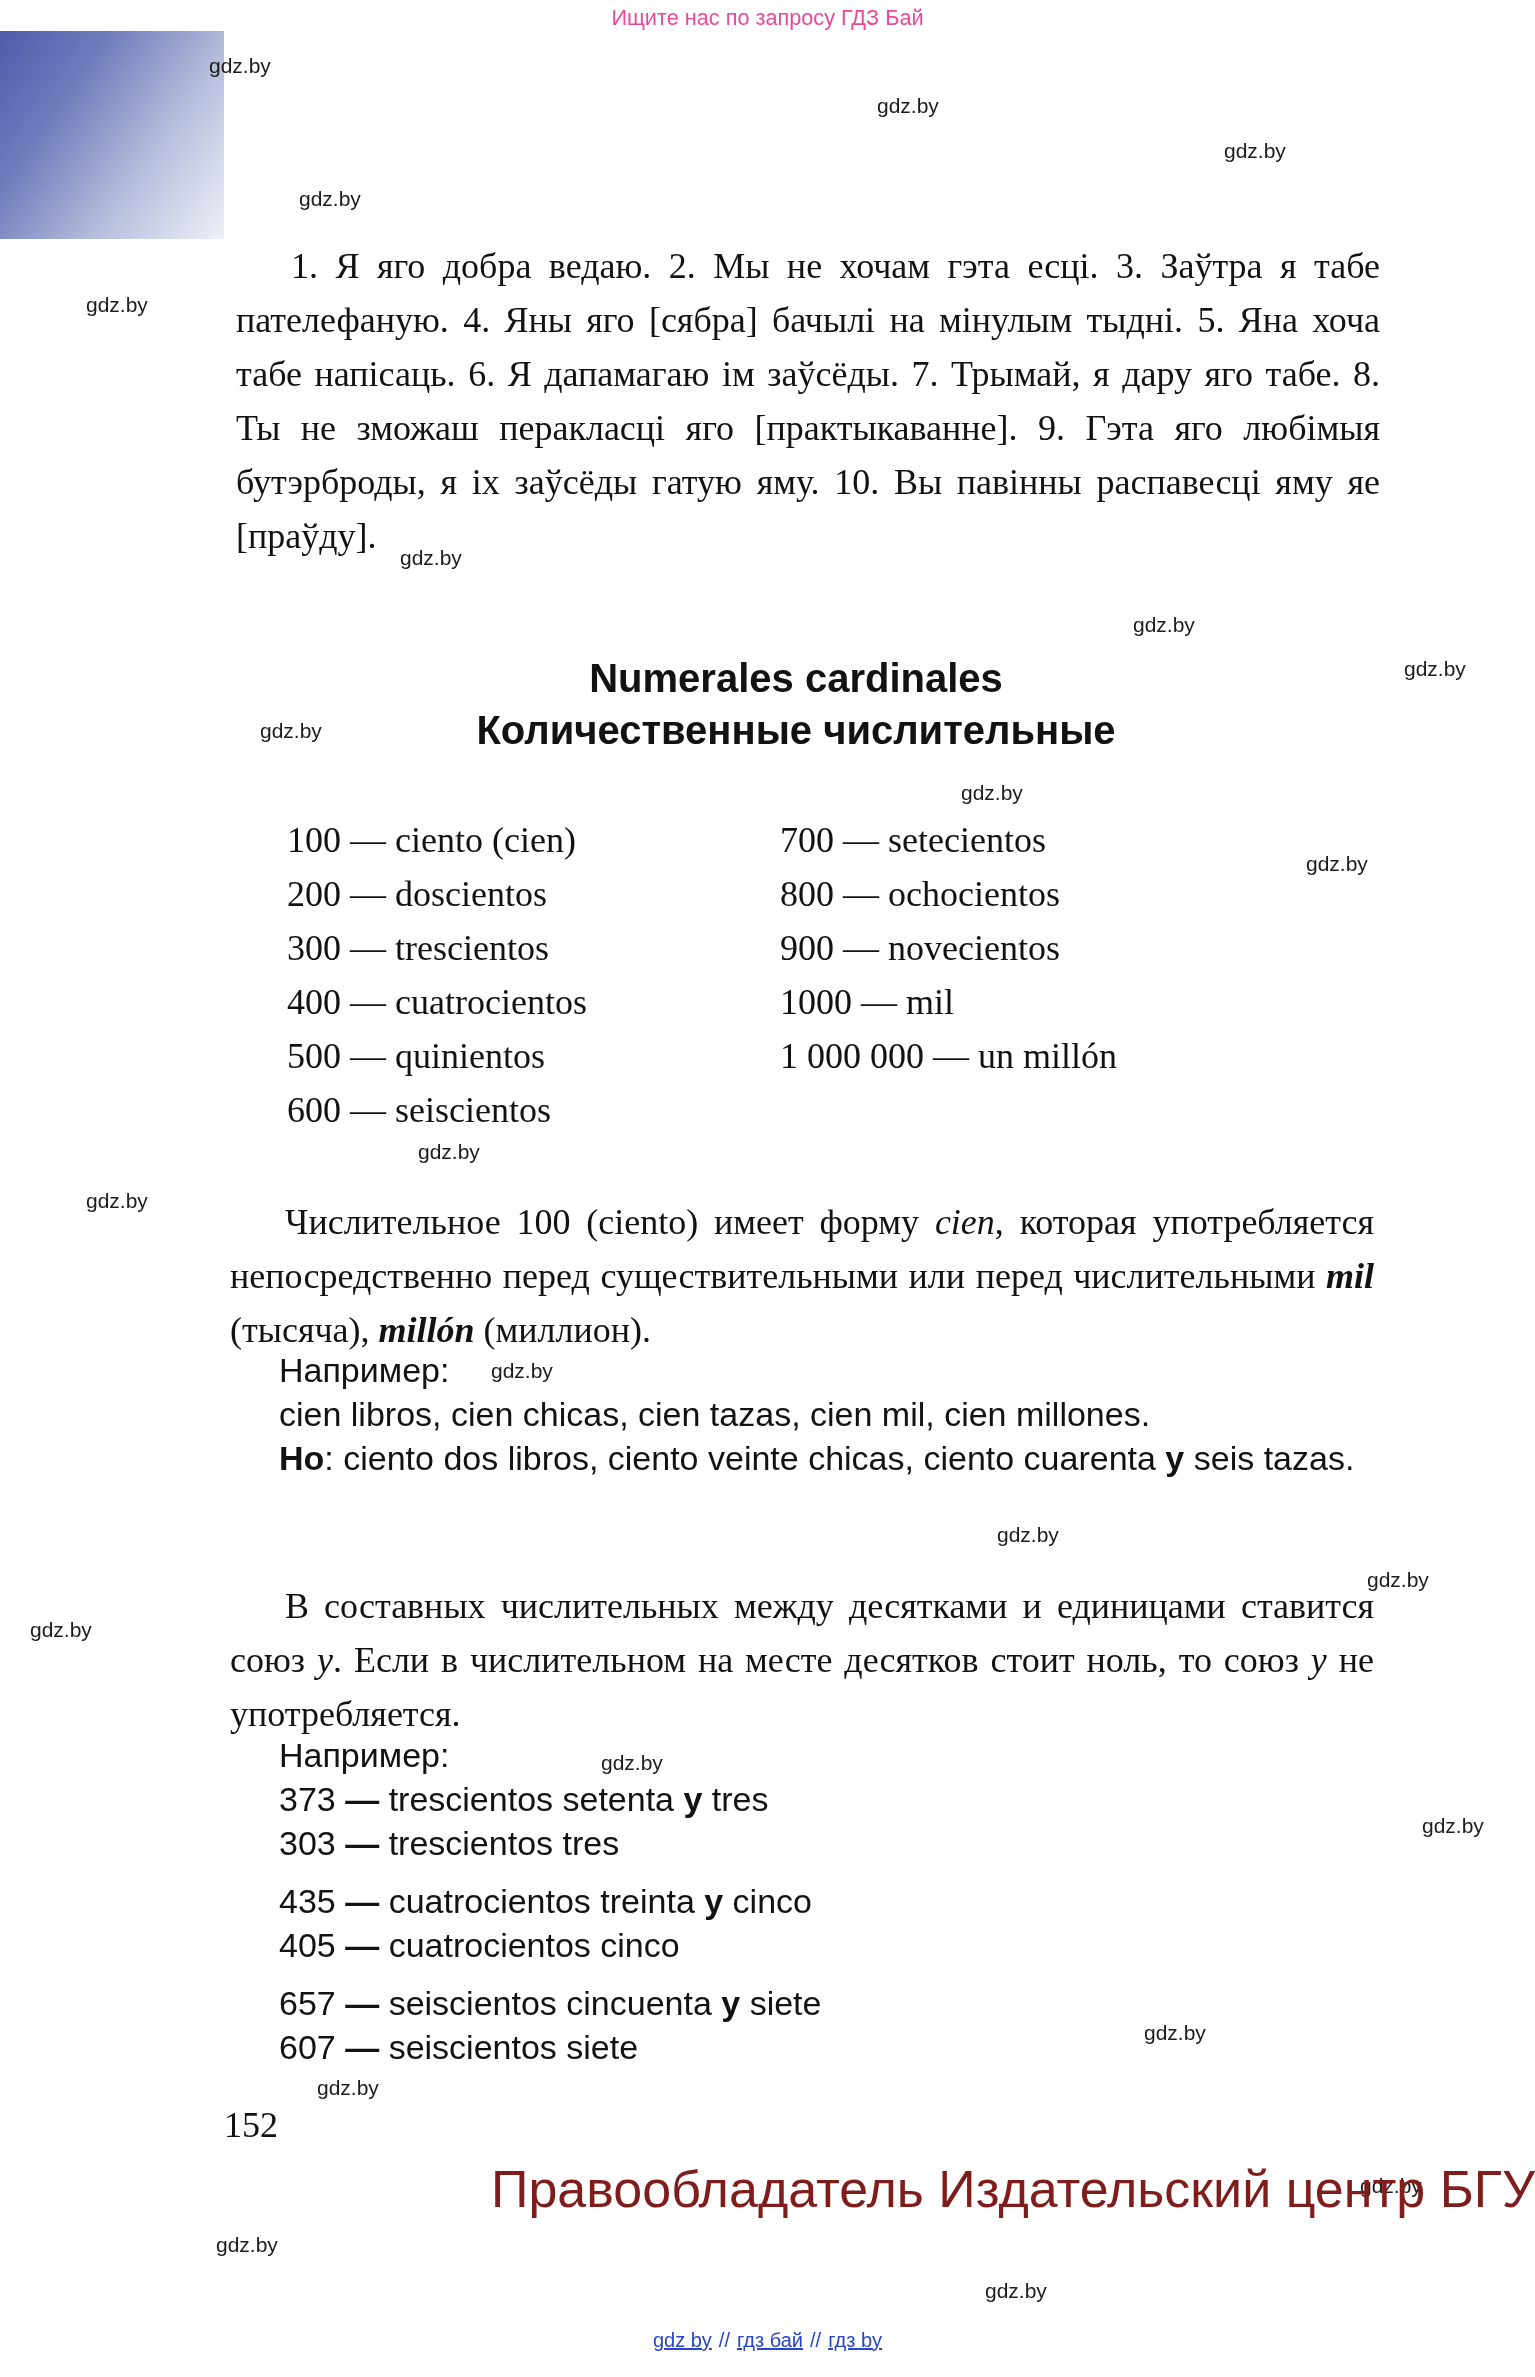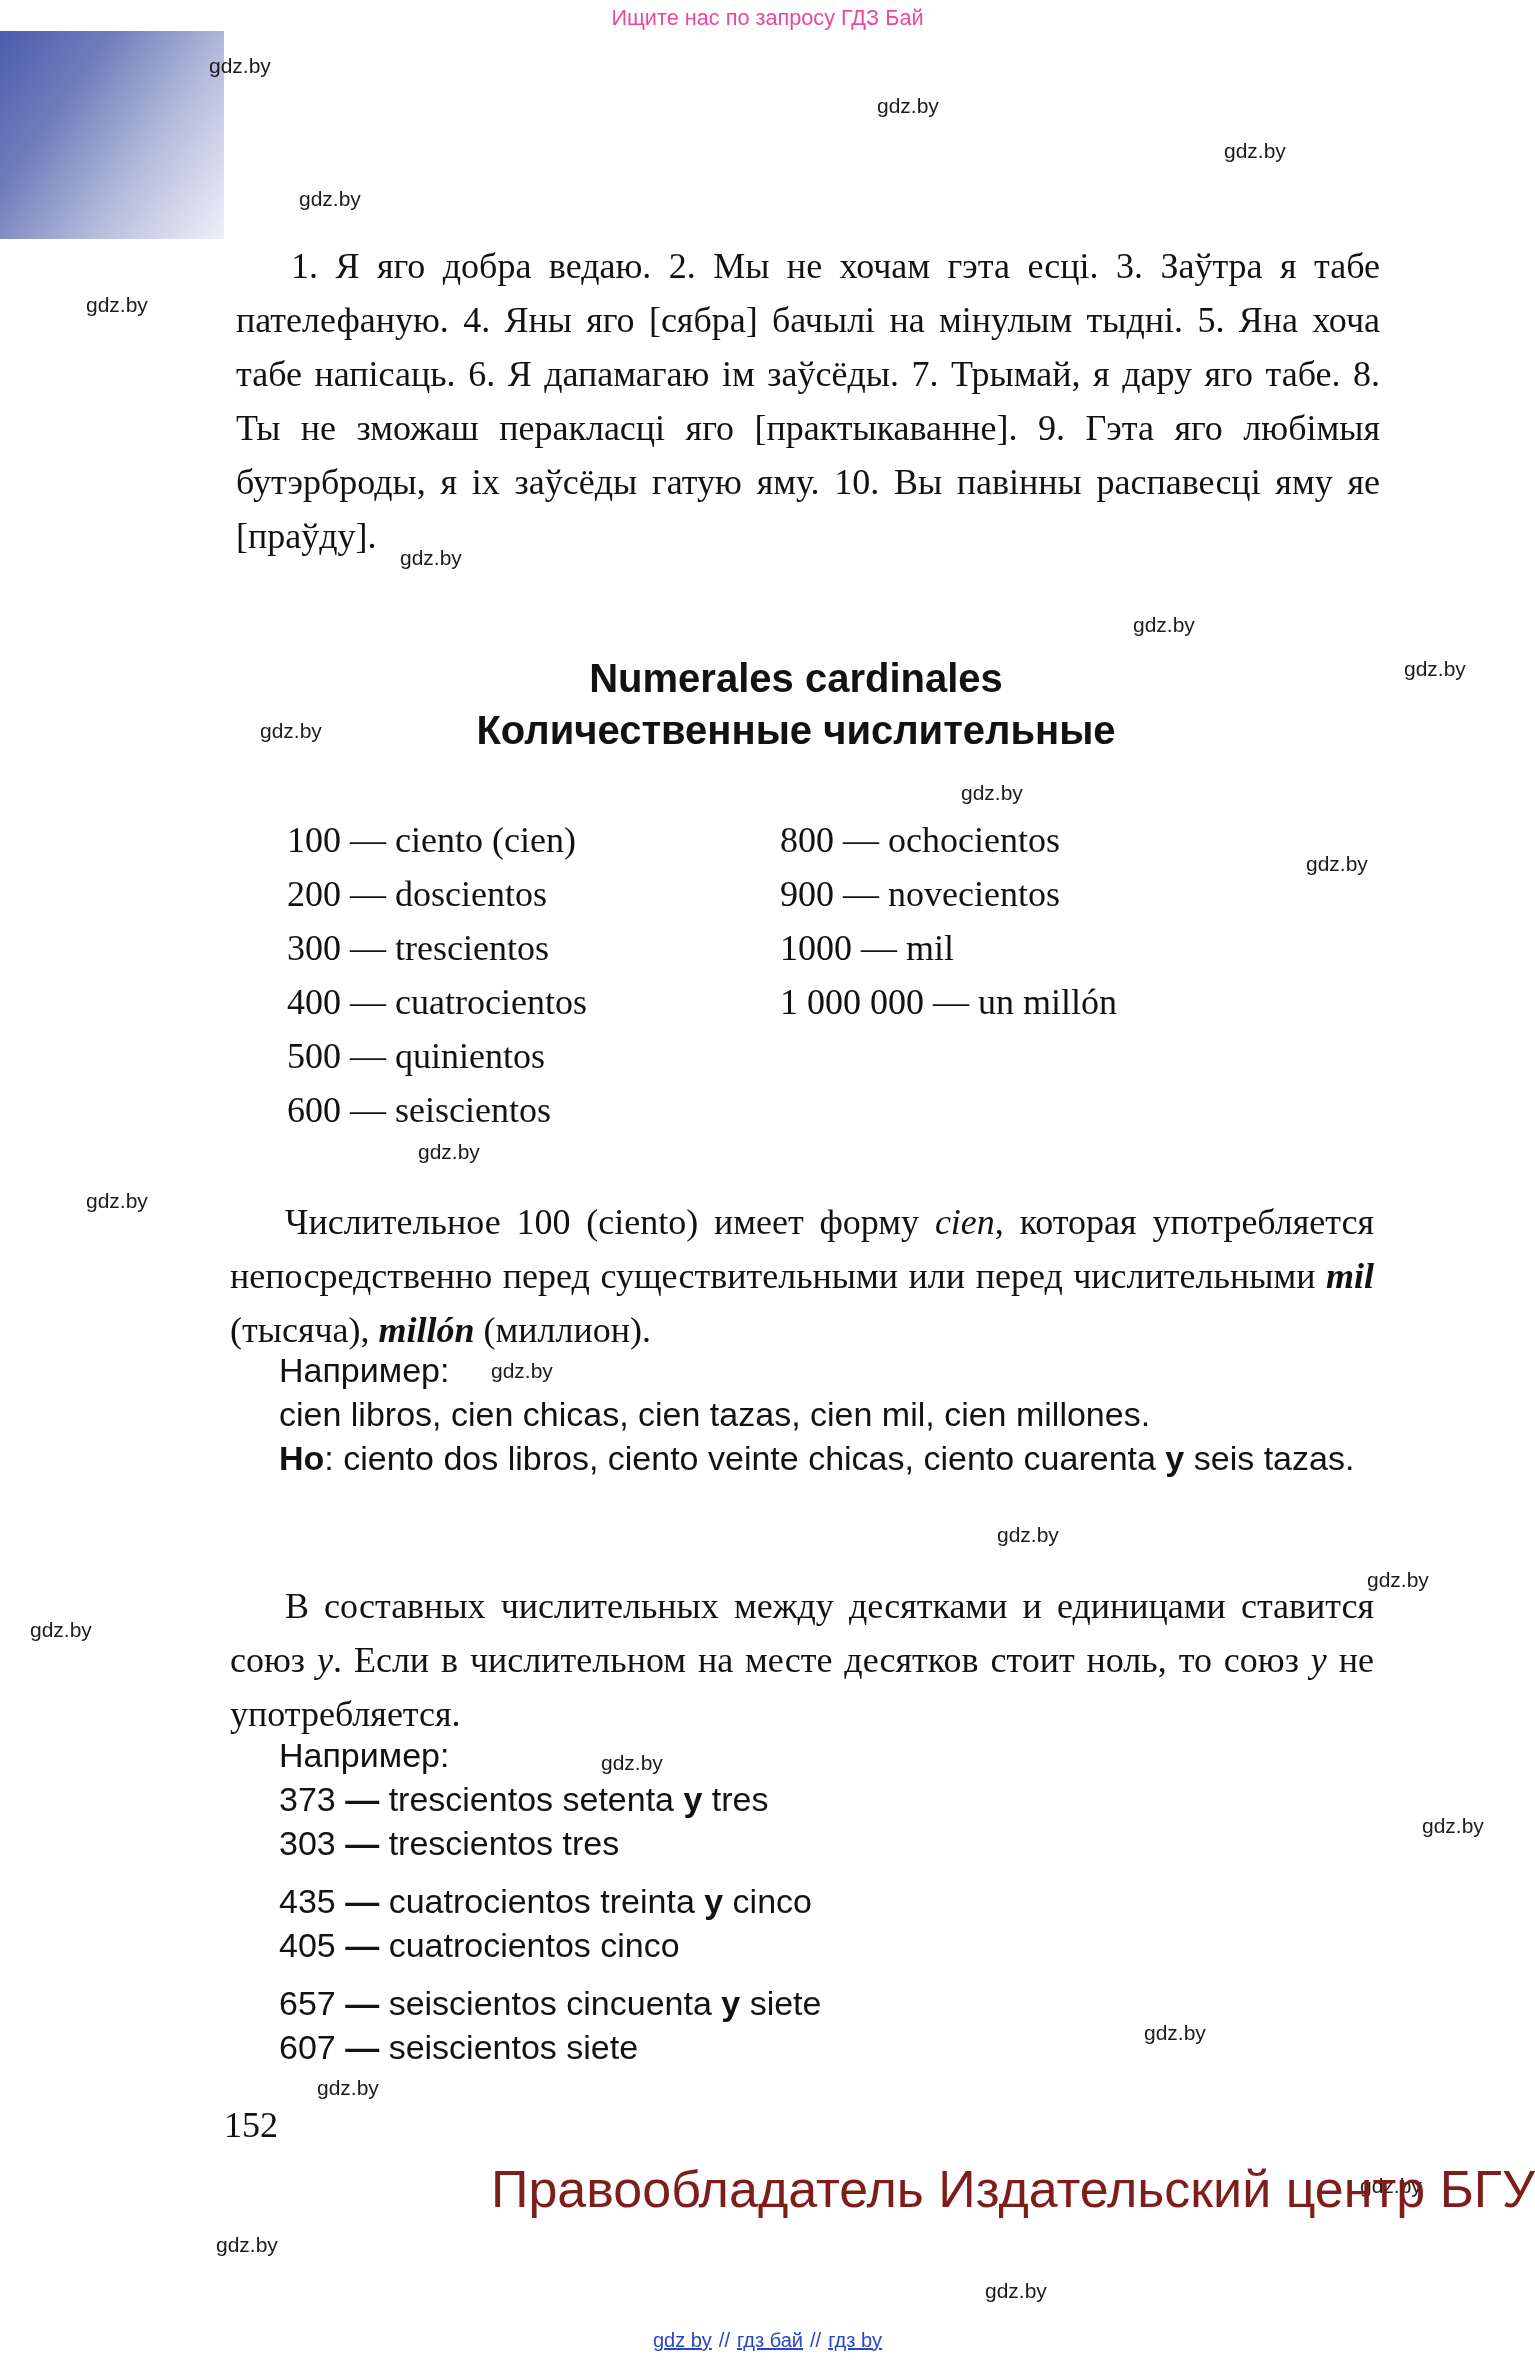--- a/index.html
+++ b/index.html
@@ -109,20 +109,21 @@
   <div class="numerals">
     <div class="col-left">
       <div class="row">100 — ciento (cien)</div>
       <div class="row">200 — doscientos</div>
       <div class="row">300 — trescientos</div>
       <div class="row">400 — cuatrocientos</div>
       <div class="row">500 — quinientos</div>
       <div class="row">600 — seiscientos</div>
     </div>
     <div class="col-right">
+      <div class="row">700 — setecientos</div>
       <div class="row">800 — ochocientos</div>
       <div class="row">900 — novecientos</div>
       <div class="row">1000 — mil</div>
       <div class="row">1 000 000 — un millón</div>
     </div>
   </div>
 
   <p class="para para-1"><span>Числительное 100 (ciento) имеет форму </span><span class="it">cien</span><span>, которая употребляется непосредственно перед существительными или перед числительными </span><span class="bi">mil</span><span> (тысяча), </span><span class="bi">millón</span><span> (миллион).</span></p>
 
   <div class="sans-block examples-1">

